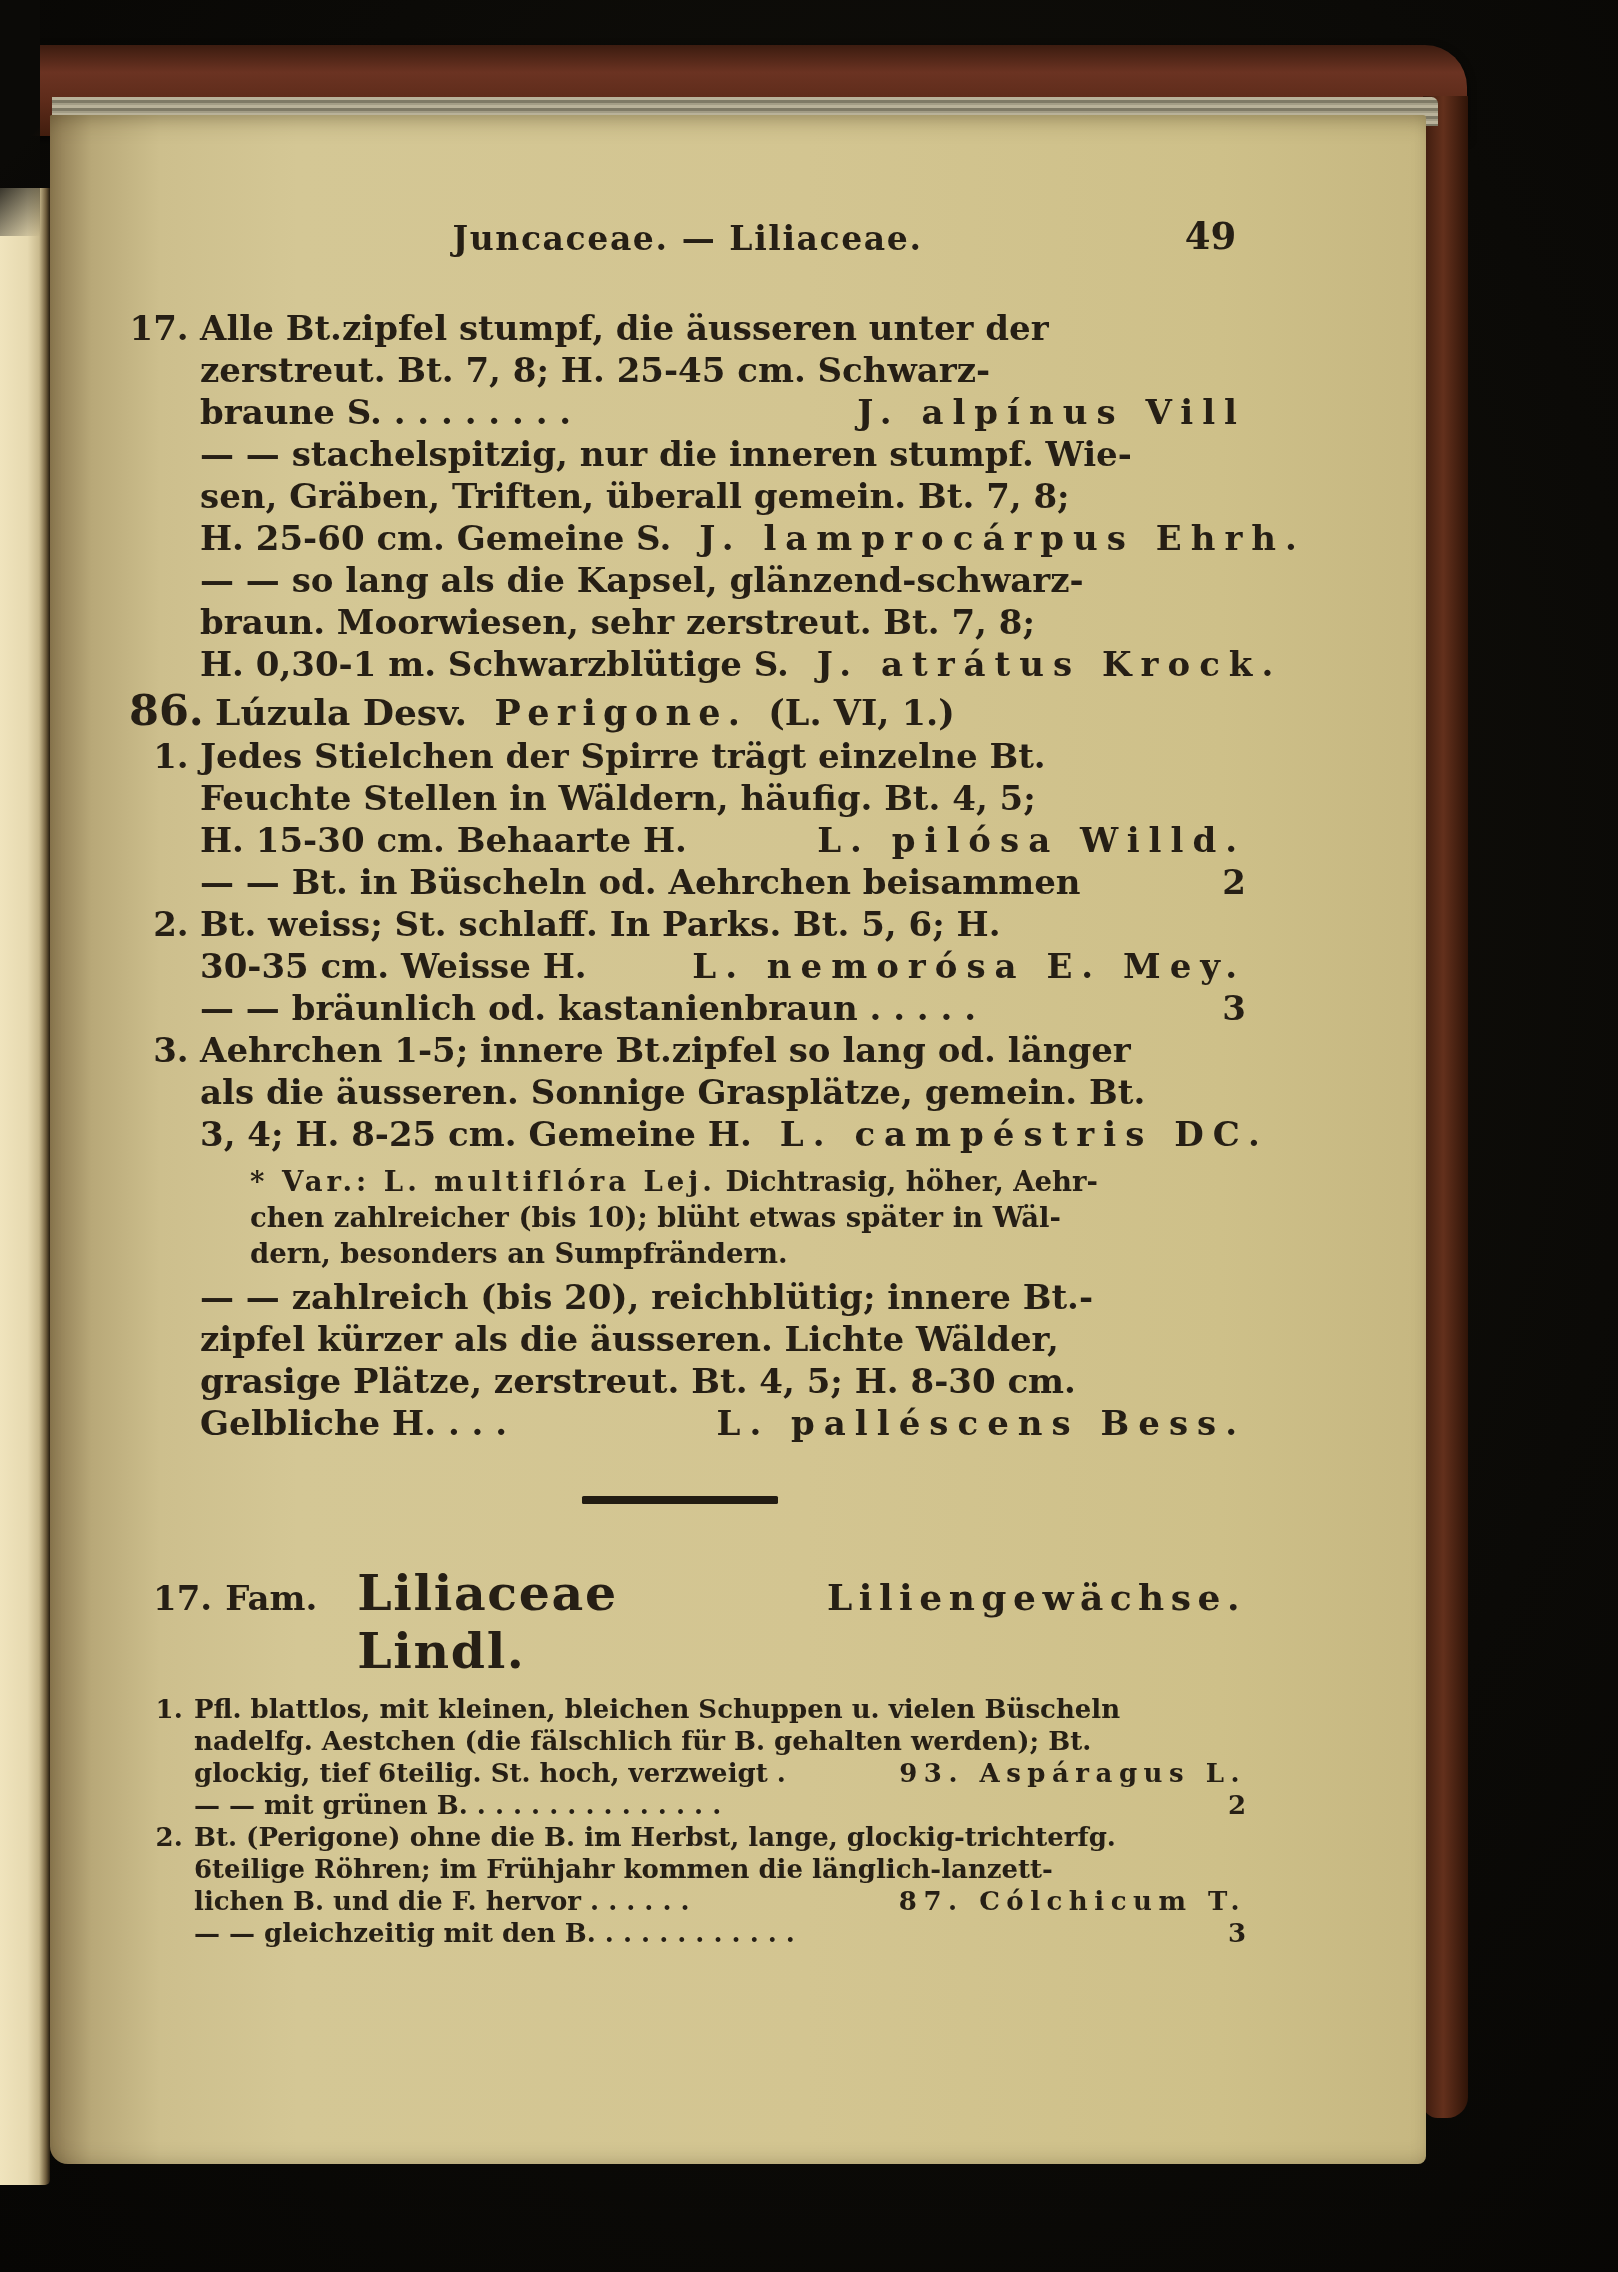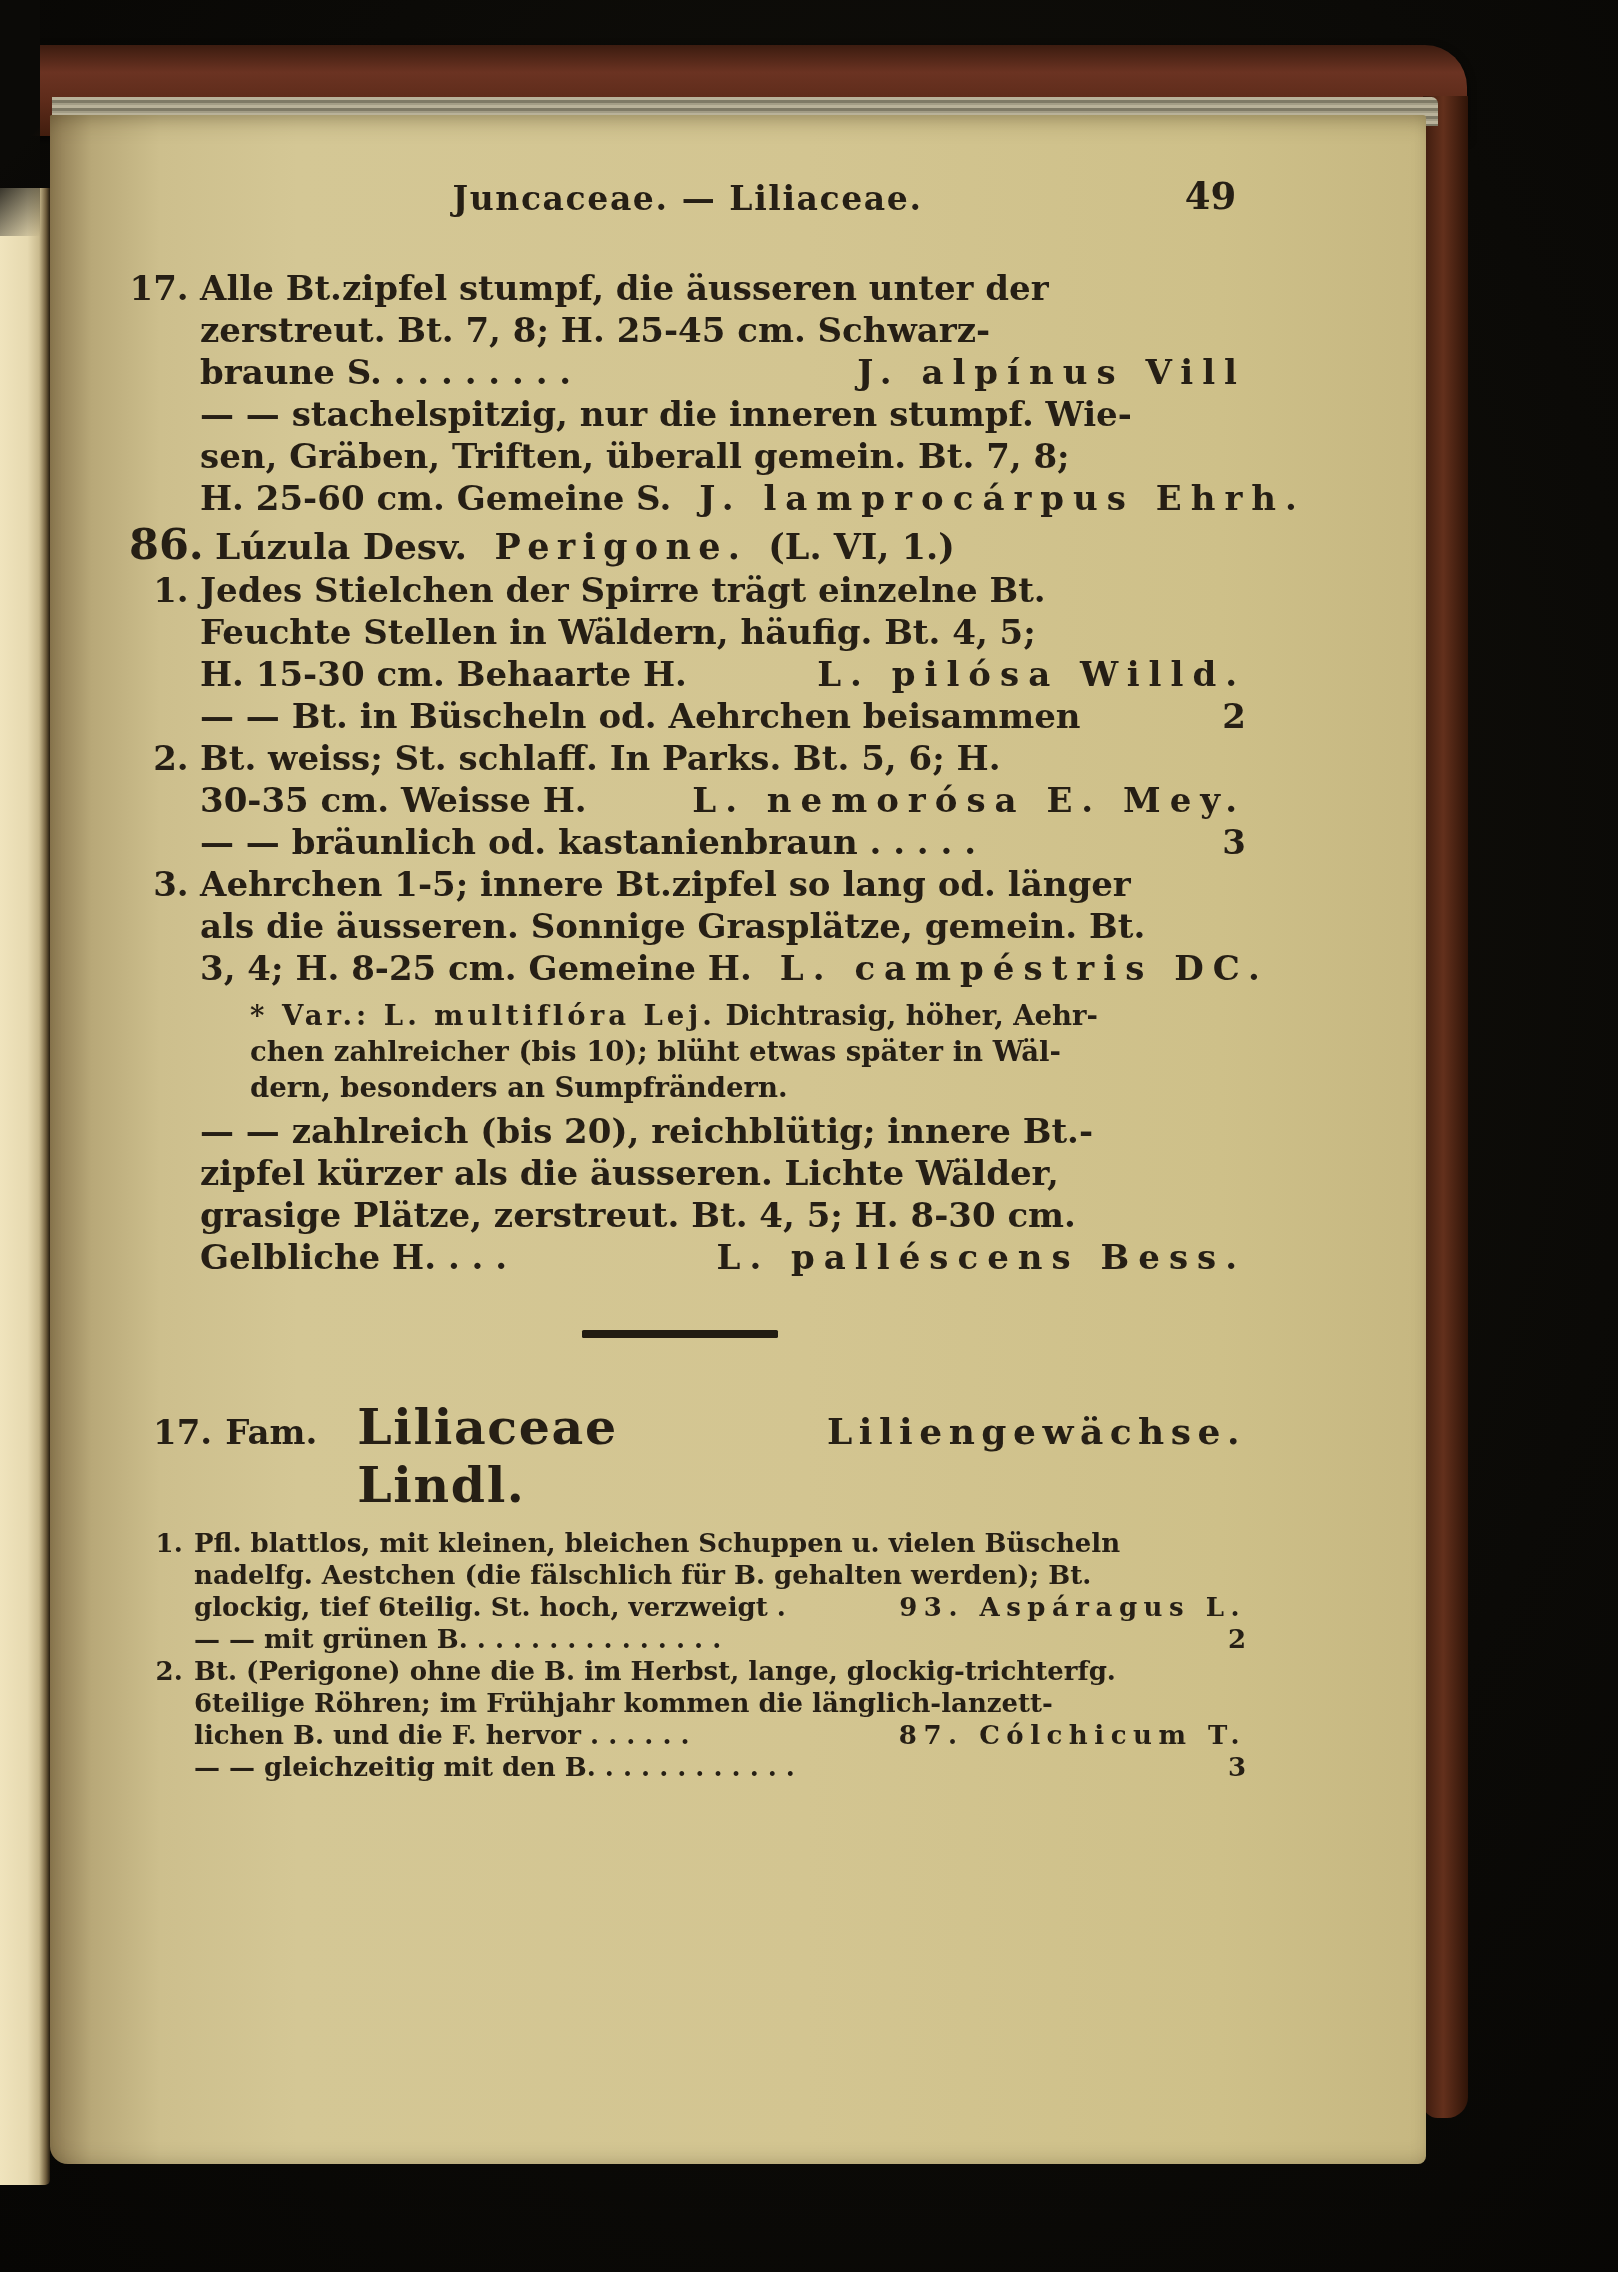--- a/index.html
+++ b/index.html
@@ -21,21 +21,21 @@
     background:linear-gradient(90deg,#f0e4bd 0%,#e6d9b0 55%,#c9ba8e 78%,#6e5c3c 92%,#241b0e 100%);
     border-radius:0 0 4.9px 0;}
   .tl-shadow{position:absolute;left:0;top:0;width:40px;height:236px;
     background:linear-gradient(135deg,#0b0a07 60%,rgba(11,10,7,0) 100%);}
 
   
   .page{position:absolute;left:50px;top:115px;width:1376px;height:2049px;
     background:linear-gradient(90deg,#8d7a52 0%,#b8a878 3%,#cdbf8d 8%,#d4c795 18%,#d3c591 55%,#cec089 85%,#c6b781 100%);
     border-radius:1.6px 3.2px 8px 18px;
     box-shadow:inset 0 14.6px 24px -14.6px rgba(60,45,20,.55), inset 0 -11.3px 21px -13px rgba(60,45,20,.35);}
-  .content{position:relative;padding:64px 180px 0 79px;color:#261f15;}
+  .content{position:relative;padding:104px 180px 0 79px;color:#261f15;}
 
   
   .runhead{display:flex;align-items:baseline;justify-content:center;position:relative;
     font-size:33px;font-weight:bold;letter-spacing:1.6px;}
   .runhead .pagenum{position:absolute;right:9.7px;top:-4.9px;font-size:37px;letter-spacing:0;}
 
   
   .keyblock{margin-top:49px;}
   .entry{display:flex;font-size:34px;line-height:42px;font-weight:bold;}
   .entry .num{flex:0 0 71px;text-align:right;padding-right:11.3px;box-sizing:border-box;}
@@ -112,20 +112,31 @@
             <div class="ln">— — stachelspitzig, nur die inneren stumpf. Wie-</div>
             <div class="ln">sen, Gräben, Triften, überall gemein. Bt. 7, 8;</div>
             <div class="ln just">
               <span>H. 25-60 cm. Gemeine S.</span>
               <span class="sp">J. lamprocárpus Ehrh.</span>
             </div>
           </div>
         </div>
 
 
+        <div class="entry">
+          <span class="num"></span>
+          <div class="lines">
+            <div class="ln">— — so lang als die Kapsel, glänzend-schwarz-</div>
+            <div class="ln">braun. Moorwiesen, sehr zerstreut. Bt. 7, 8;</div>
+            <div class="ln just">
+              <span>H. 0,30-1 m. Schwarzblütige S.</span>
+              <span class="sp">J. atrátus Krock.</span>
+            </div>
+          </div>
+        </div>
       </div>
 
       <div class="genus">
         <span class="num">86.</span>
         <span class="gname">Lúzula Desv.</span>
         <span class="gcommon">Perigone.</span>
         <span class="gref">(L. VI, 1.)</span>
       </div>
 
       <div class="keyblock" style="margin-top:0">

